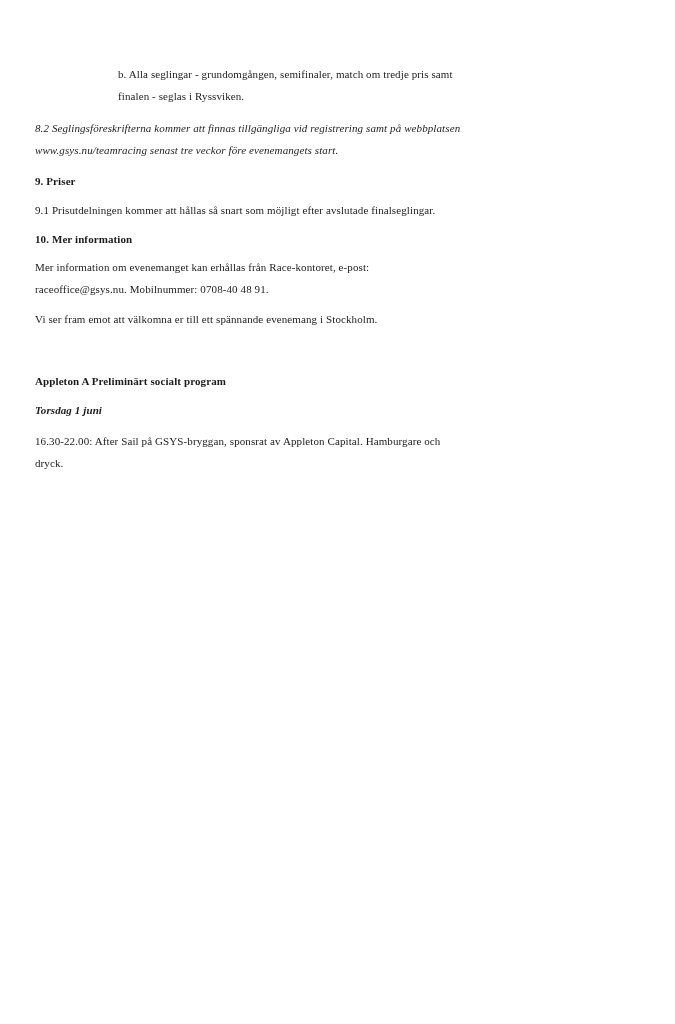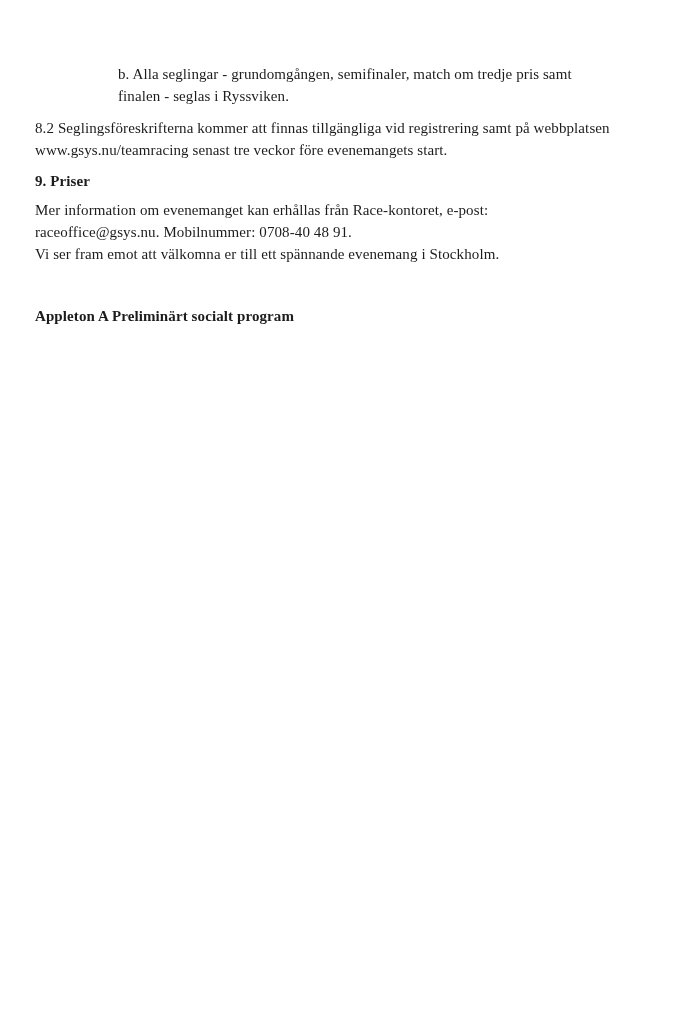--- a/index.html
+++ b/index.html
@@ -16,57 +16,62 @@
   .page {
     box-sizing: border-box;
     width: 675px;
     height: 1024px;
     padding: 63px 30px 0 35px;
     background: #ffffff;
     color: #1c1c1c;
   }
   .block {
     margin: 0;
-    font-size: 15px;
+    font-size: 11px;
     line-height: 22px;
     white-space: pre-line; 
     letter-spacing: 0.1px;
   }
   .heading {
     font-weight: bold;
   }
   .indent {
     padding-left: 83px;
   }
   .mb6  { margin-bottom: 6px; }
   .mb7  { margin-bottom: 7px; }
-  .mb8  { margin-bottom: 0; }
-  .mb9  { margin-bottom: 9px; }
+  .mb8  { margin-bottom: 8px; }
+  .mb9  { margin-bottom: 9px; font-style: italic; }
   .mb10 { margin-bottom: 10px; }
   .mb52 { margin-bottom: 40px; }
 </style>
 </head>
 <body>
 
 <div class="page">
 
   <p class="block indent mb10">b. Alla seglingar - grundomgången, semifinaler, match om tredje pris samt
 finalen - seglas i Ryssviken.</p>
 
   <p class="block mb9">8.2 Seglingsföreskrifterna kommer att finnas tillgängliga vid registrering samt på webbplatsen
 www.gsys.nu/teamracing senast tre veckor före evenemangets start.</p>
 
   <p class="block heading mb7">9. Priser</p>
 
+  <p class="block mb7">9.1 Prisutdelningen kommer att hållas så snart som möjligt efter avslutade finalseglingar.</p>
 
+  <p class="block heading mb6">10. Mer information</p>
 
   <p class="block mb8">Mer information om evenemanget kan erhållas från Race-kontoret, e-post:
 raceoffice@gsys.nu. Mobilnummer: 0708-40 48 91.</p>
 
   <p class="block mb52">Vi ser fram emot att välkomna er till ett spännande evenemang i Stockholm.</p>
 
   <p class="block heading mb7">Appleton A Preliminärt socialt program</p>
 
+  <p class="block heading mb9">Torsdag 1 juni</p>
 
 
 
+  <p class="block">16.30-22.00: After Sail på GSYS-bryggan, sponsrat av Appleton Capital. Hamburgare och
+dryck.</p>
 
 </div>
 
 </body></html>

